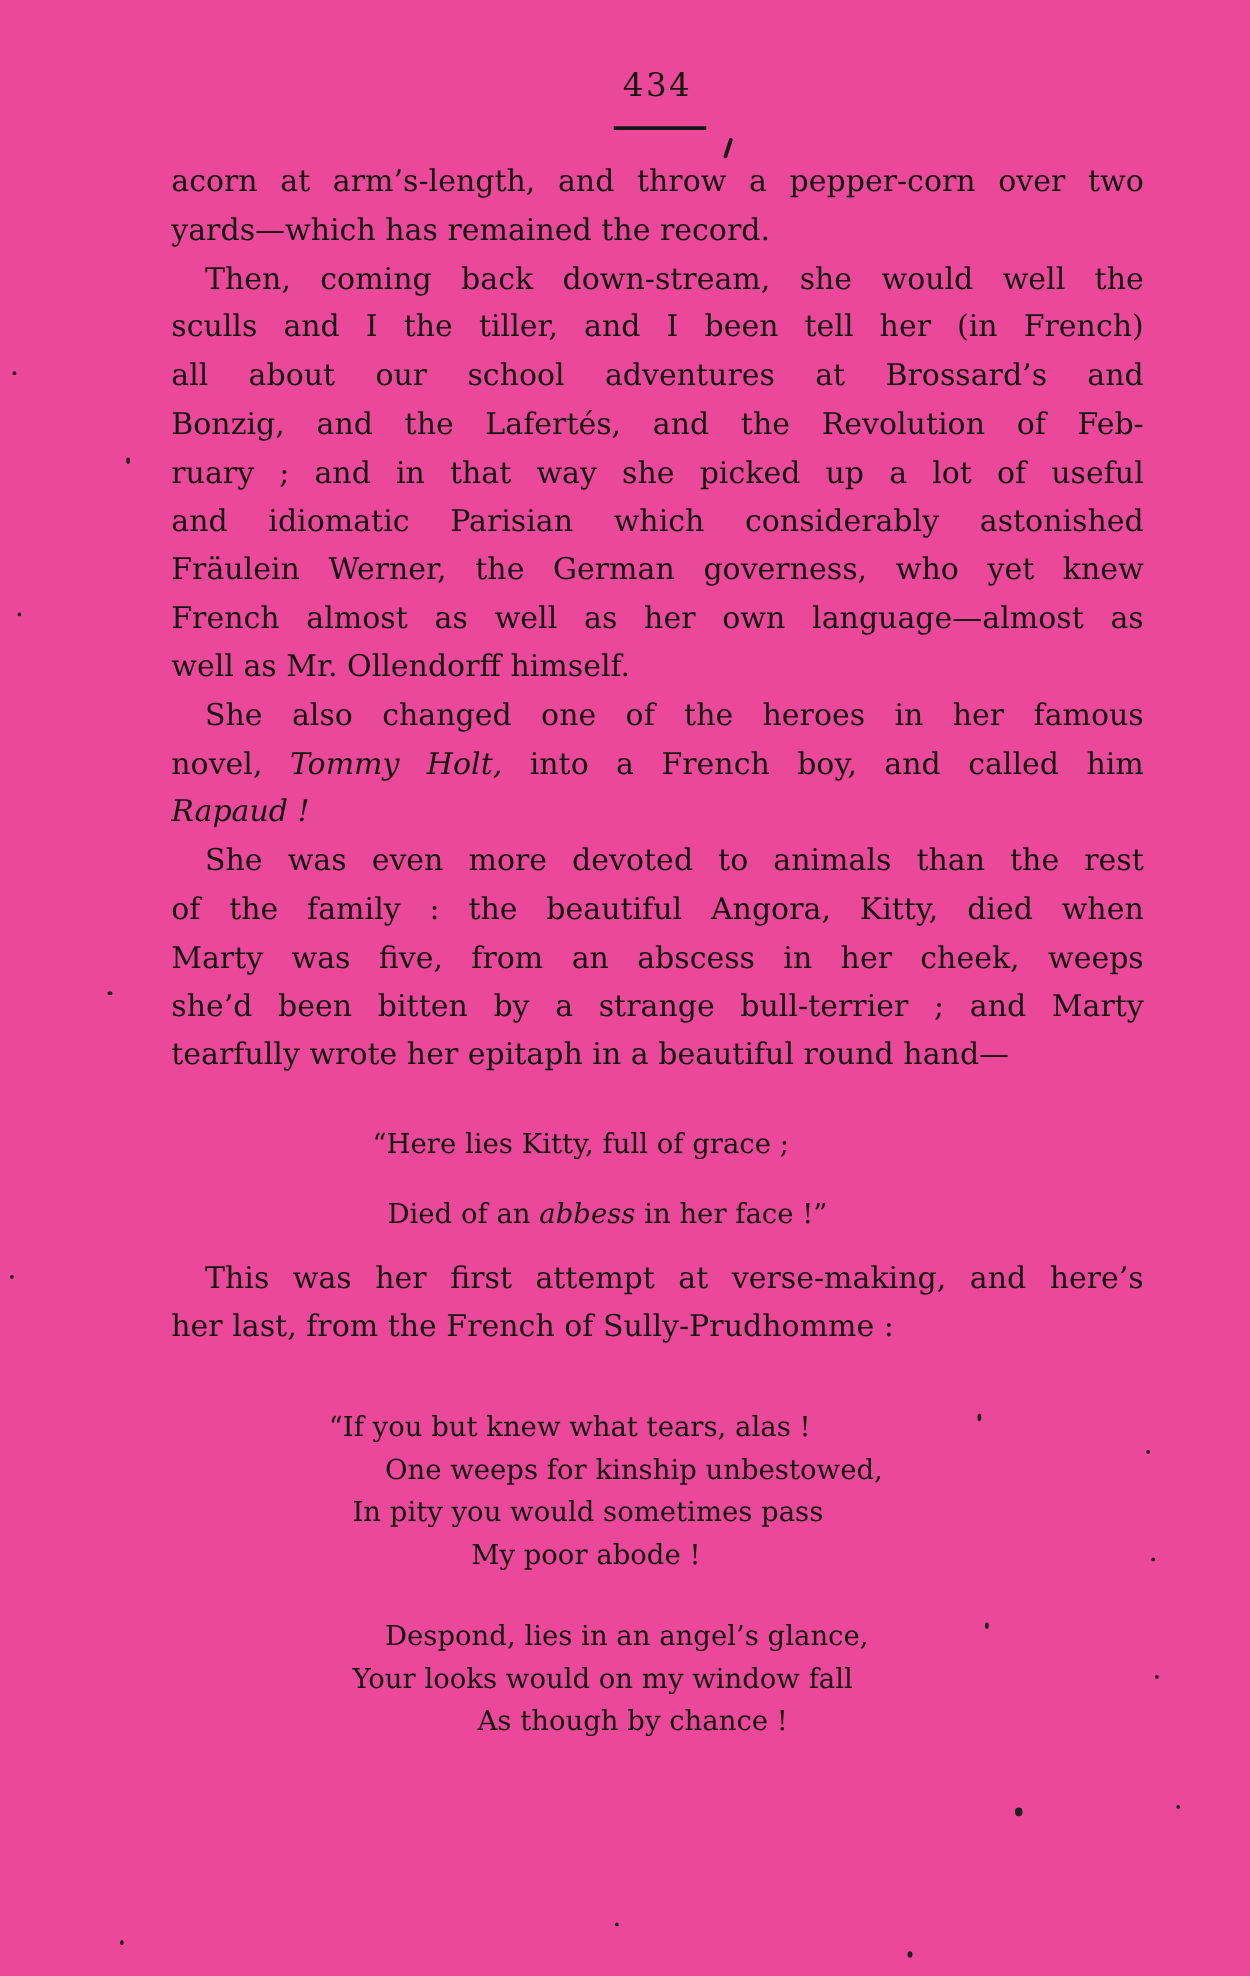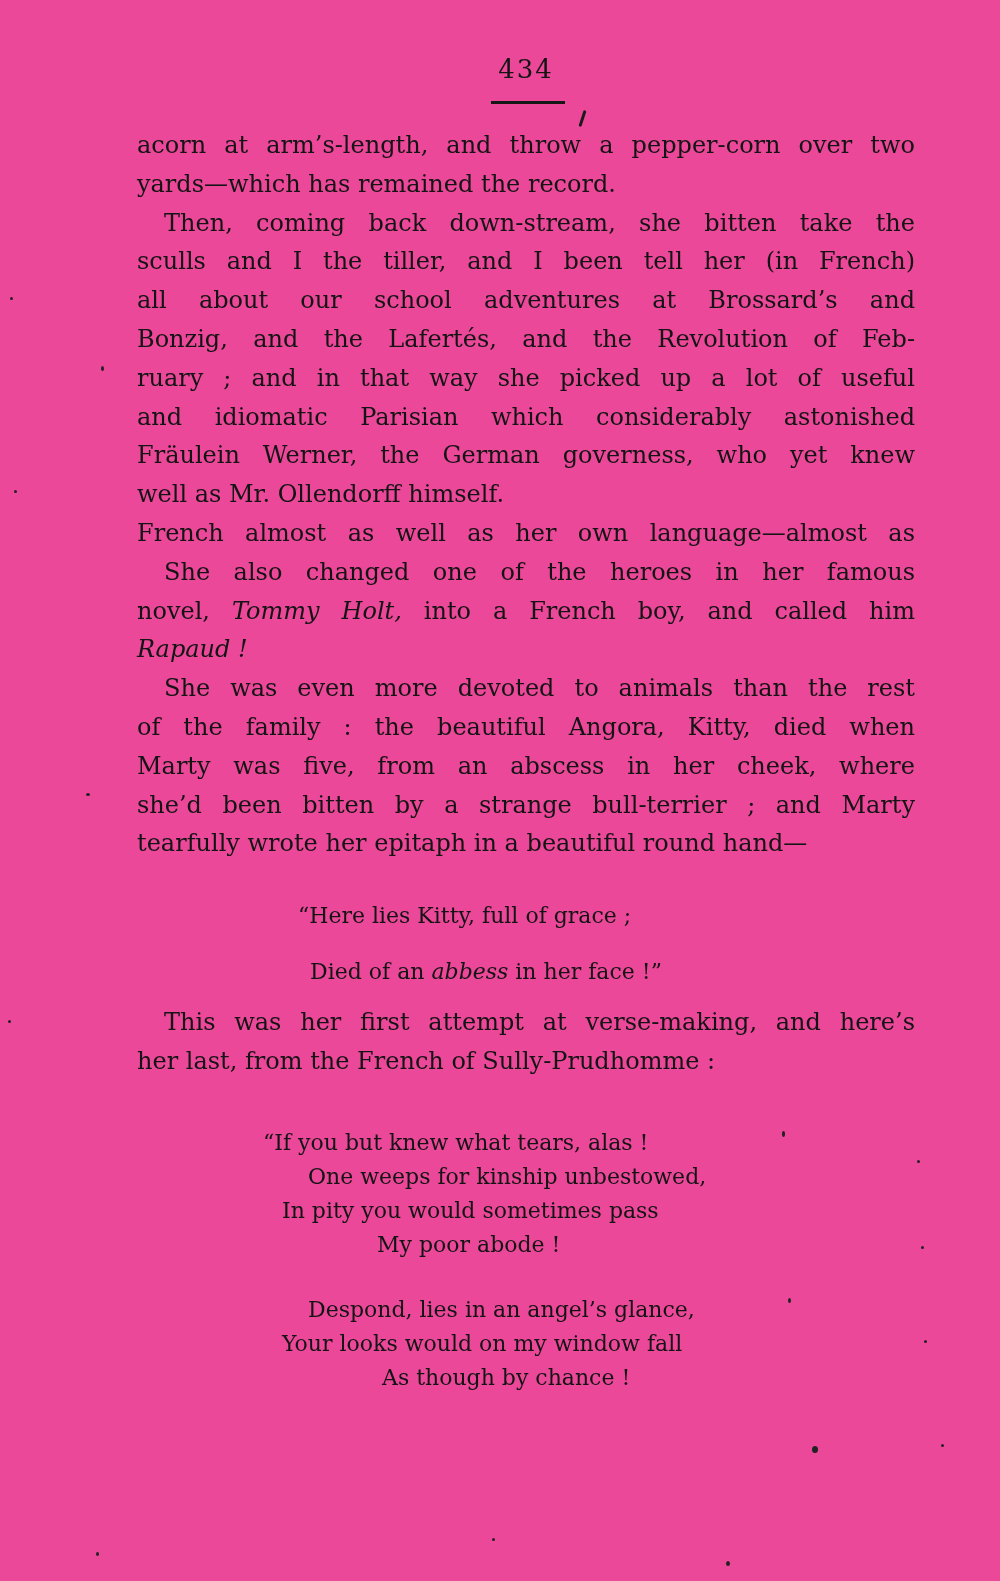--- a/index.html
+++ b/index.html
@@ -77,37 +77,37 @@
 <div class="page">
 
   <div class="page-number">434</div>
   <div class="header-rule"></div>
 
   <div class="body-block" id="block-main">
 
     <div class="line">acorn at arm’s-length, and throw a pepper-corn over two</div>
     <div class="line last">yards—which has remained the record.</div>
 
-    <div class="line indent">Then, coming back down-stream, she bitten take the</div>
+    <div class="line indent">Then, coming back down-stream, she would well the</div>
     <div class="line">sculls and I the tiller, and I been tell her (in French)</div>
     <div class="line">all about our school adventures at Brossard’s and</div>
     <div class="line">Bonzig, and the Lafertés, and the Revolution of Feb-</div>
     <div class="line">ruary ; and in that way she picked up a lot of useful</div>
     <div class="line">and idiomatic Parisian which considerably astonished</div>
     <div class="line">Fräulein Werner, the German governess, who yet knew</div>
+    <div class="line">French almost as well as her own language—almost as</div>
     <div class="line last">well as Mr. Ollendorff himself.</div>
-    <div class="line">French almost as well as her own language—almost as</div>
 
     <div class="line indent">She also changed one of the heroes in her famous</div>
     <div class="line"><span>novel, </span><span class="it">Tommy Holt,</span><span> into a French boy, and called him</span></div>
     <div class="line last"><span class="it">Rapaud !</span></div>
 
     <div class="line indent">She was even more devoted to animals than the rest</div>
     <div class="line">of the family : the beautiful Angora, Kitty, died when</div>
-    <div class="line">Marty was five, from an abscess in her cheek, where</div>
+    <div class="line">Marty was five, from an abscess in her cheek, weeps</div>
     <div class="line">she’d been bitten by a strange bull-terrier ; and Marty</div>
     <div class="line last">tearfully wrote her epitaph in a beautiful round hand—</div>
   </div>
 
   <div class="verse" id="epitaph">
     <div class="vline pl-a">“Here lies Kitty, full of grace ;</div>
     <div class="vline pl-b"><span>Died of an </span><span class="it">abbess</span><span> in her face !”</span></div>
   </div>
 
   <div class="body-block" id="block-after-epitaph">

